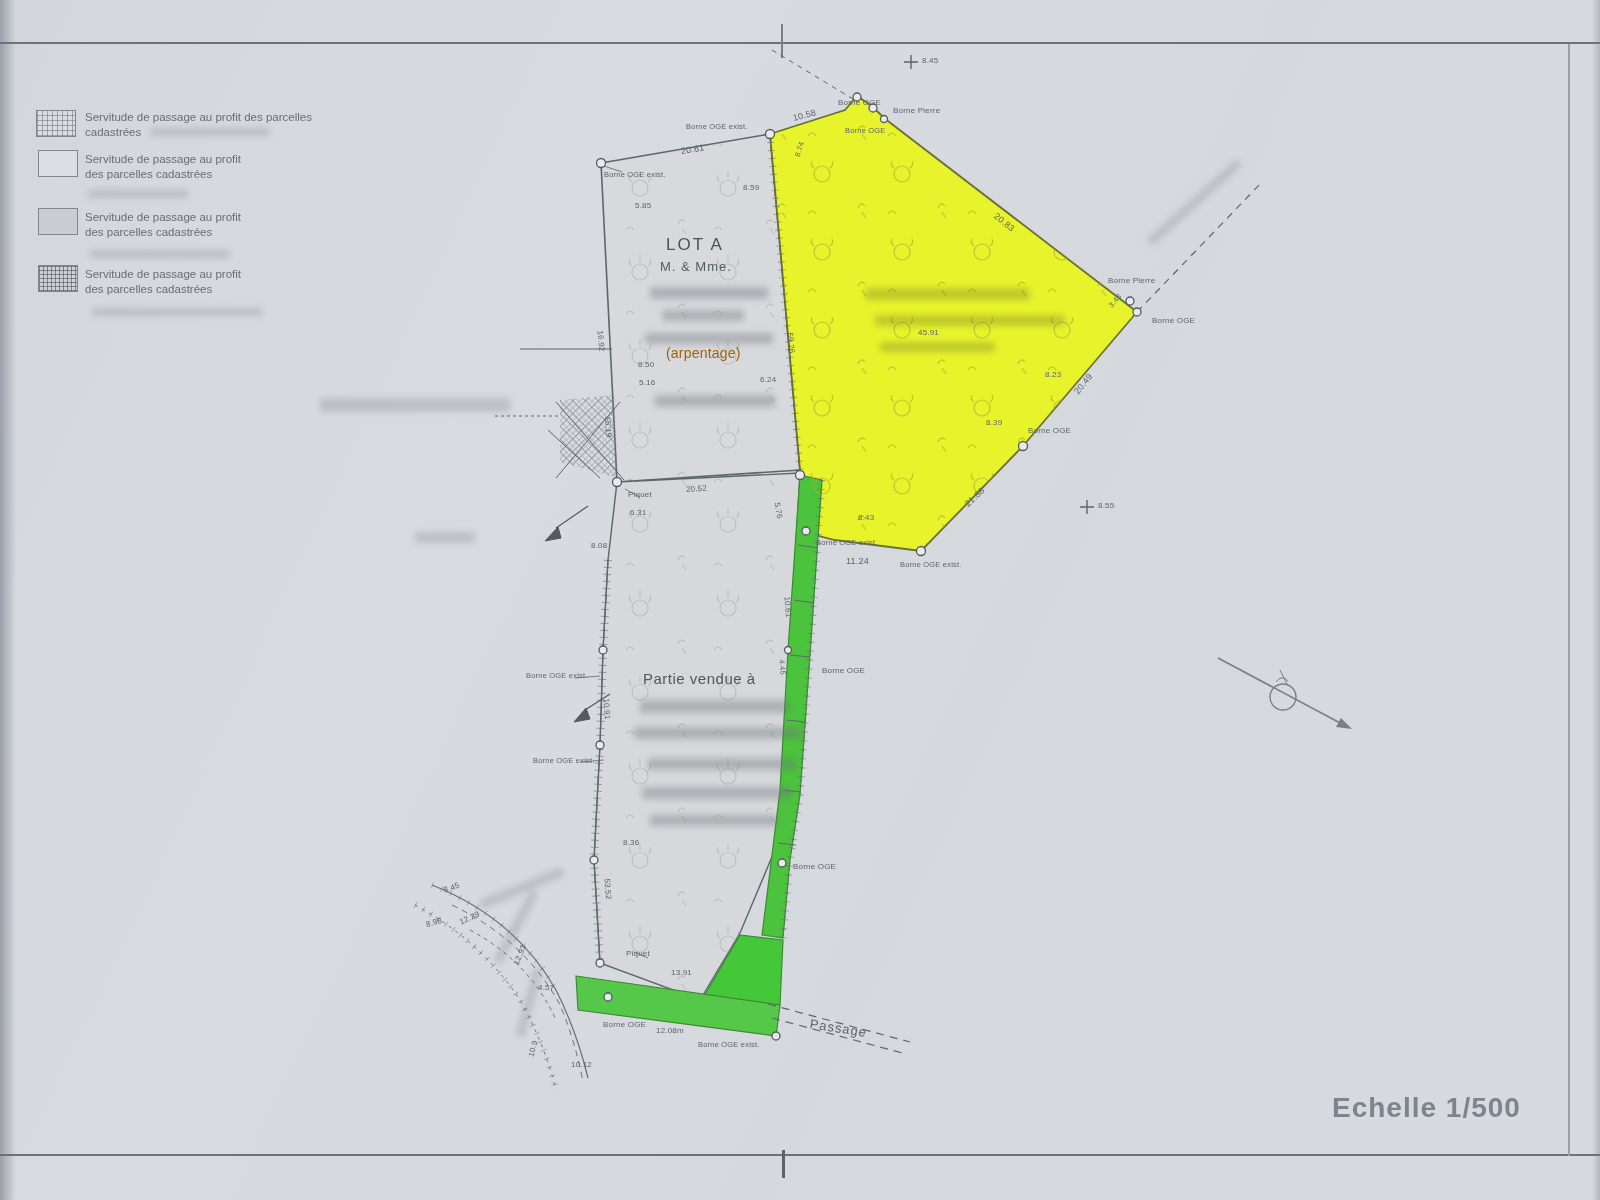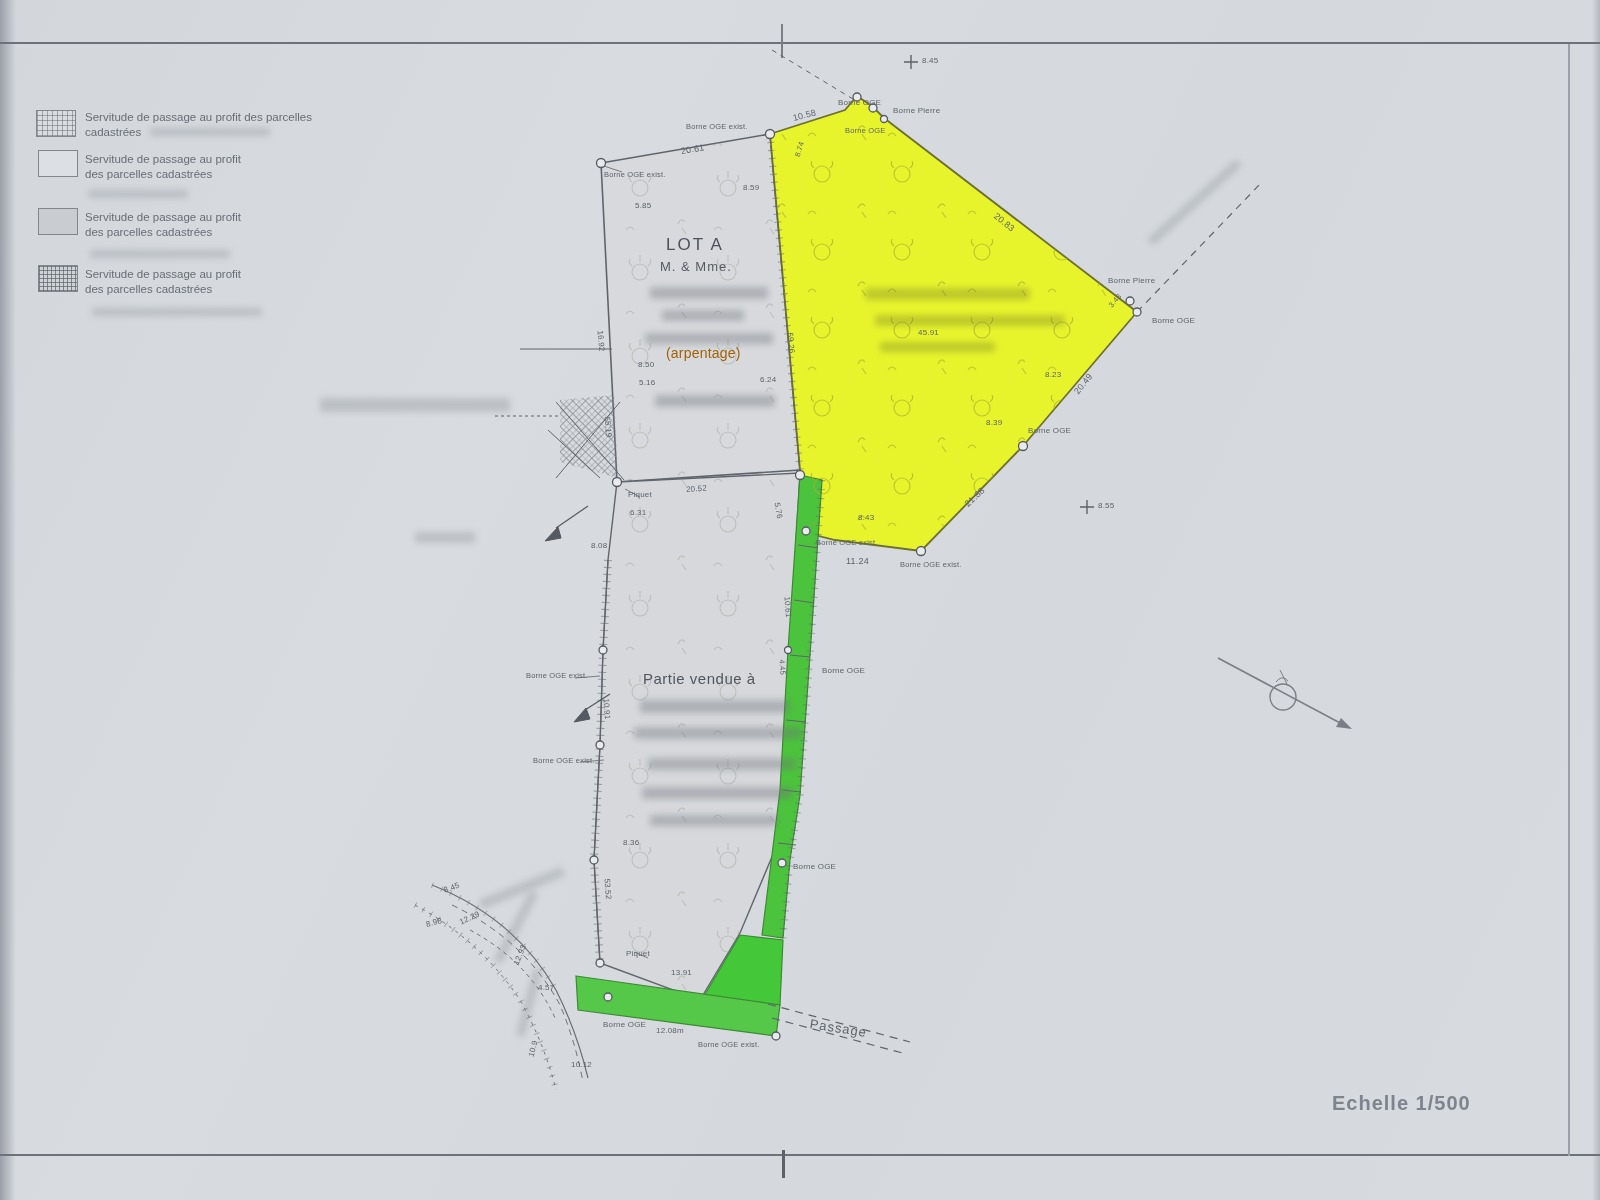--- a/index.html
+++ b/index.html
@@ -21,21 +21,21 @@
   svg.map{position:absolute;left:0;top:0;}
 
   .lbl{position:absolute;font-size:9px;color:#5d636b;white-space:nowrap;
     transform-origin:left center;letter-spacing:.2px;}
   .s7{font-size:7.5px;} .s8{font-size:8px;}
   .lot-name{font-size:17px;letter-spacing:2px;color:#4d525a;}
   .lot-owner{font-size:13px;letter-spacing:1px;color:#565b63;}
   .lot-note{font-size:14px;color:#a16207;text-align:right;}
   .sold-caption{font-size:15px;color:#51565e;letter-spacing:.5px;}
   .passage{font-size:13px;color:#5d636b;letter-spacing:1px;}
-  .echelle{font-size:20px;font-weight:bold;color:#7e848d;letter-spacing:1px;}
+  .echelle{font-size:28px;font-weight:bold;color:#7e848d;letter-spacing:1px;}
 
   .legend{position:absolute;left:0;top:0;}
   .legend-text{position:absolute;font-size:11.5px;color:#686d75;line-height:15px;white-space:nowrap;}
   .sw{position:absolute;width:40px;height:27px;border:1px solid #82878e;box-sizing:border-box;}
   .sw-grid{background-color:#d9dce0;background-image:
     repeating-linear-gradient(0deg,rgba(100,105,112,.5) 0 1px,transparent 1px 5px),
     repeating-linear-gradient(90deg,rgba(100,105,112,.5) 0 1px,transparent 1px 5px);}
   .sw-plain{background:#dcdfe3;}
   .sw-grey{background:#c9cdd2;}
   .sw-dense{background-color:#ced2d6;background-image:

